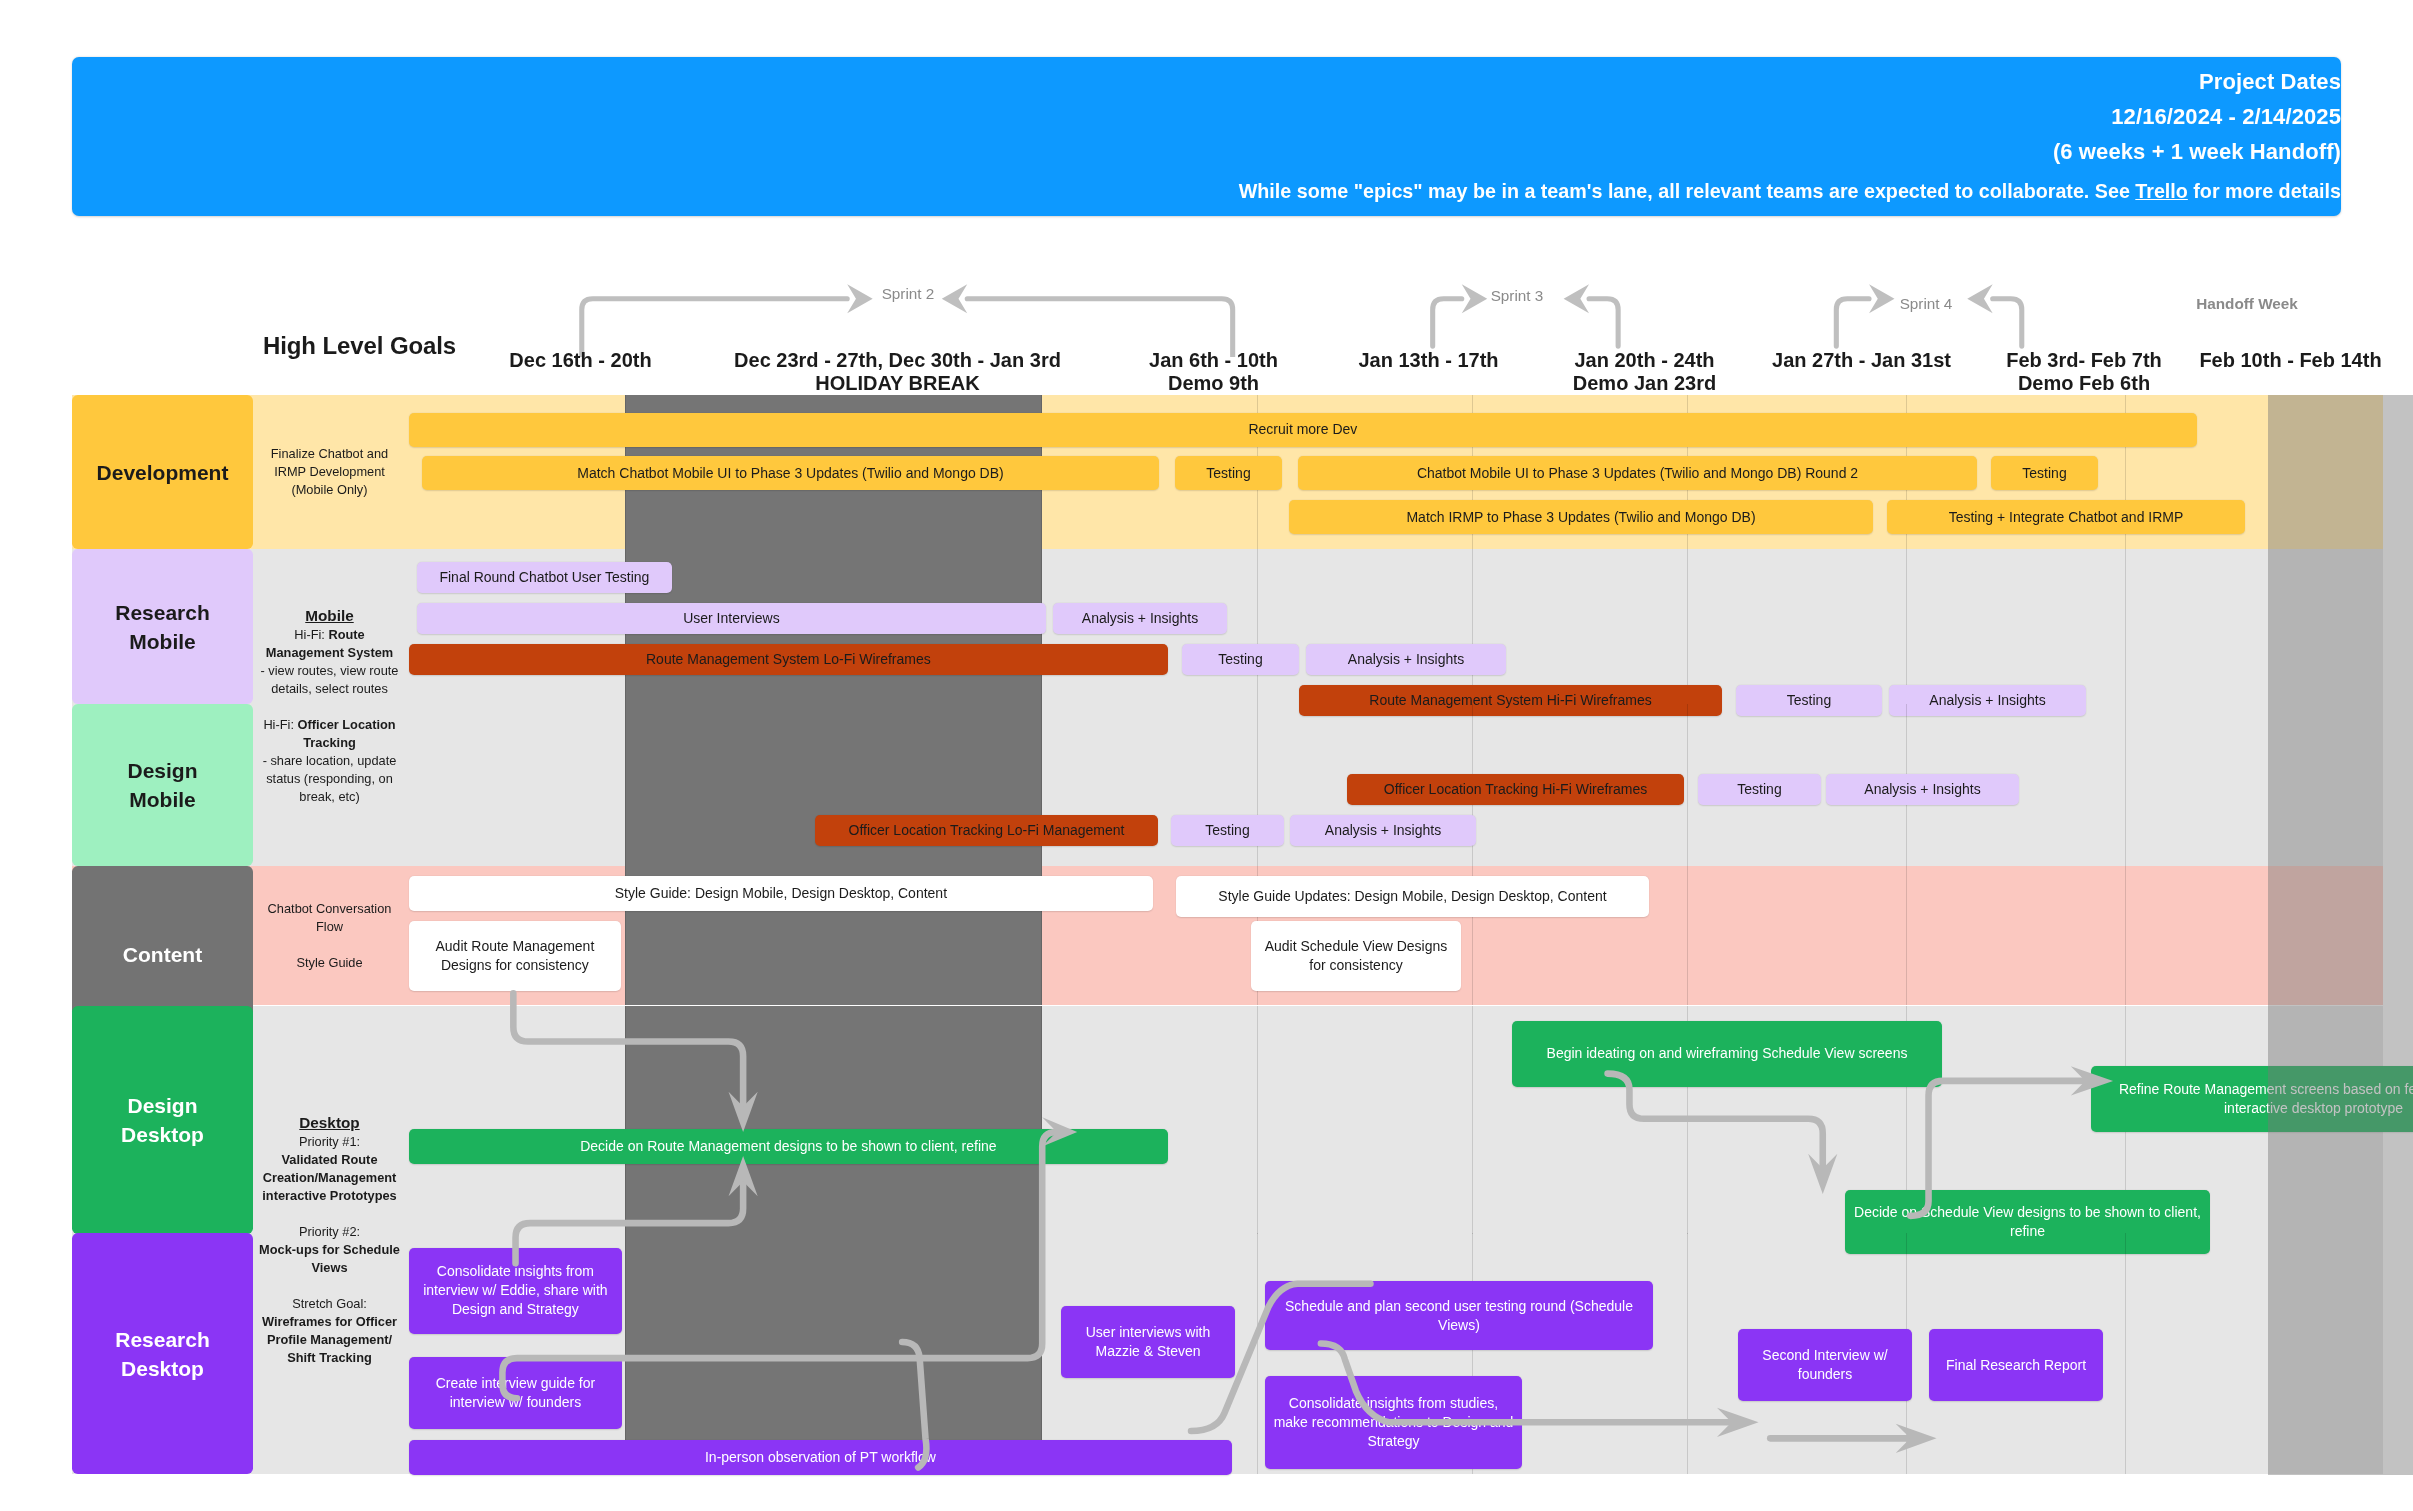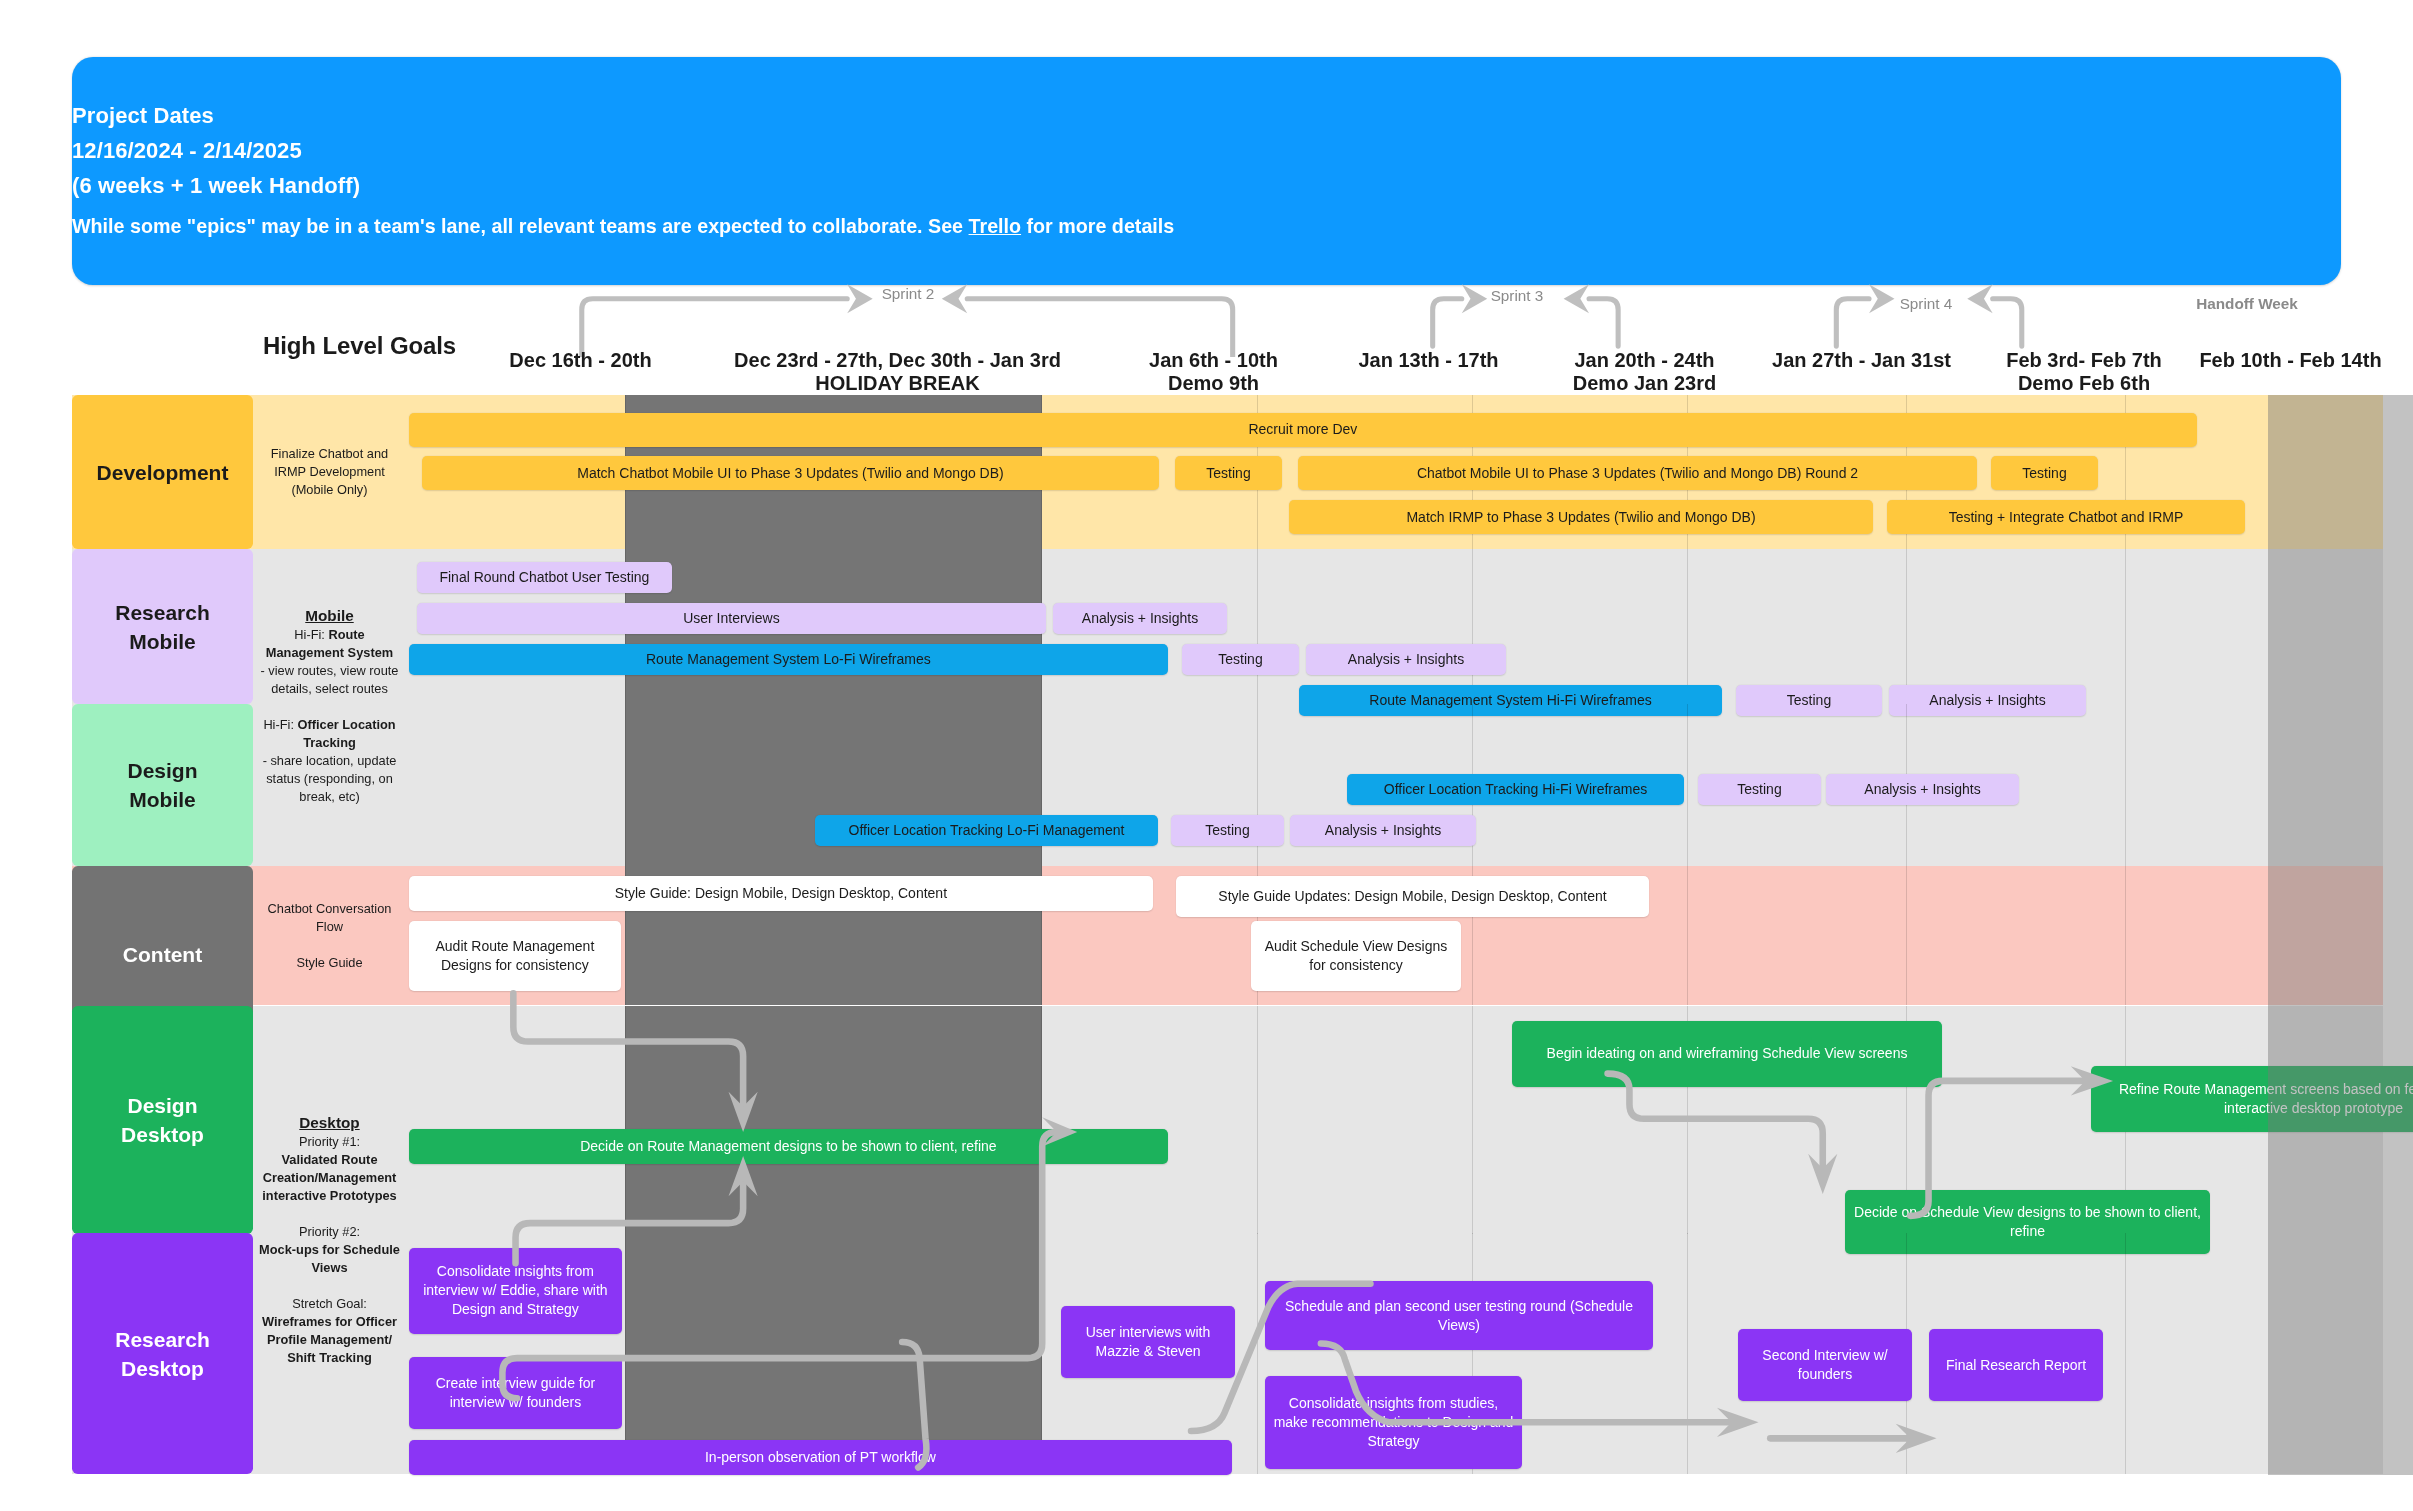--- a/index.html
+++ b/index.html
@@ -7,27 +7,27 @@
     width: 2413px; height: 1512px;
     background: #ffffff;
     font-family: "Liberation Sans", sans-serif;
     overflow: hidden;
   }
 
   
   #banner {
     position: absolute;
     left: 72px; top: 57px;
-    width: 2269px; height: 228px;
+    width: 2269px; height: 159px;
     background: #0d99ff;
-    border-radius: 21px;
+    border-radius: 7px;
     color: #ffffff;
     display: flex;
     flex-direction: column;
-    align-items: flex-start;
+    align-items: flex-end;
     justify-content: center;
     gap: 0px;
     box-shadow: 0 0.7px 2.2px rgba(0,0,0,.18);
   }
   #banner .ln { font-size: 22px; font-weight: bold; line-height: 35px; letter-spacing: 0.1px; }
   #banner .ln.sub { font-weight: bold; }
   #banner .note { font-size: 19.7px; font-weight: bold; line-height: 35px; margin-top: 5.8px;}
   #banner .note u { text-decoration: underline; }
   .hlg-title {
     position: absolute; left: 263px; top: 332px;
@@ -109,21 +109,21 @@
     display: flex; align-items: center; justify-content: center;
     text-align: center;
     font-size: 14px;
     line-height: 19px;
     padding: 2.9px 7.3px;
     z-index: 7;
     box-shadow: 0 0.7px 1.5px rgba(0,0,0,.13);
   }
   .bar.dev     { background: #ffc83d; color: #1b1b1b; }
   .bar.res     { background: #e0c9fb; color: #1b1b1b; margin-left: 8px; }
-  .bar.desm    { background: #0ea5e9; color: #1b1b1b; }
+  .bar.desm    { background: #c2410c; color: #1b1b1b; }
   .bar.white   { background: #ffffff; color: #1b1b1b; }
   .bar.desd    { background: #1cb25c; color: #ffffff; }
   .bar.resd    { background: #8b35f5; color: #ffffff; }
 
   
   #connectors { position: absolute; left: 72px; top: 395px; width: 2311px; height: 1080px; z-index: 6; pointer-events: none; }
 </style>
 </head>
 <body>
 

